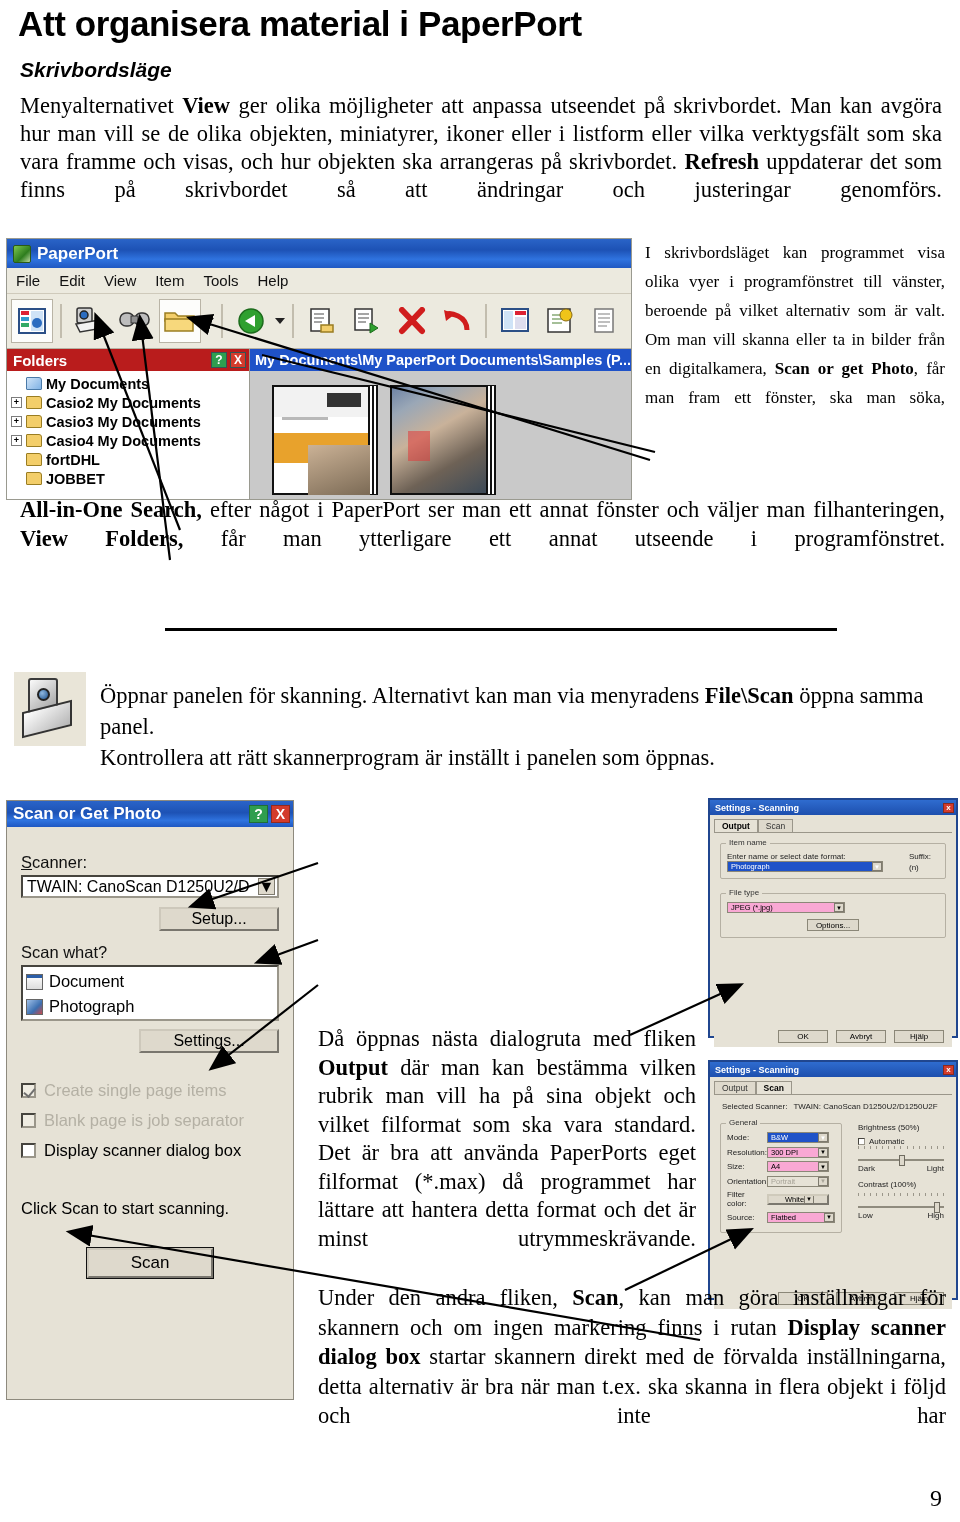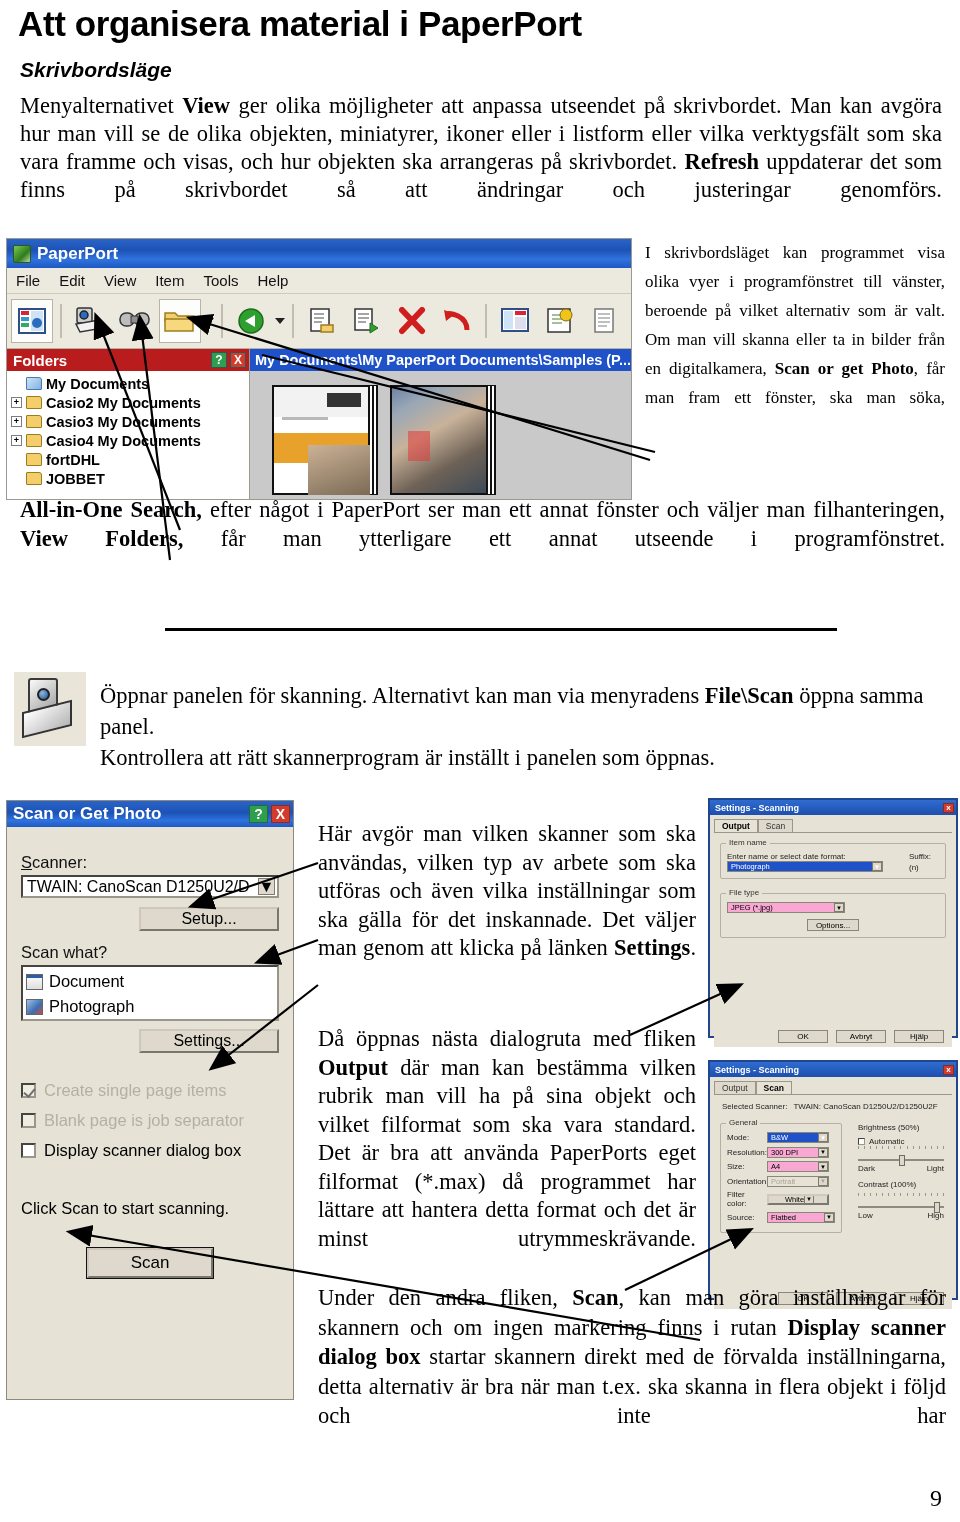--- a/index.html
+++ b/index.html
@@ -393,21 +393,21 @@
         <span class="sgp-b x">X</span>
       </span>
     </div>
     <div class="sgp-in">
       <div class="lbl"><span class="u">S</span><span>canner:</span></div>
       <div class="combo">
         <span>TWAIN: CanoScan D1250U2/D</span>
         <span class="cbtn">▼</span>
       </div>
       <div style="display:flex;justify-content:flex-end;margin-top:9px;">
-        <div class="btn" style="width:140px;">Setup...</div>
+        <div class="btn" style="width:120px;">Setup...</div>
       </div>
       <div class="lbl" style="margin-top:12px;">Scan what?</div>
       <div class="listbox">
         <div class="lirow">
           <span class="li-ico doc"></span>
           <span>Document</span>
         </div>
         <div class="lirow">
           <span class="li-ico photo"></span>
           <span>Photograph</span>
@@ -601,23 +601,20 @@
         </div>
       </div>
       <div class="set-footer">
         <div class="f-btn">OK</div>
         <div class="f-btn">Avbryt</div>
         <div class="f-btn">Hjälp</div>
       </div>
     </div>
   </div>
 
-  <div class="para midcol jfull">
-    <span>Här avgör man vilken skanner som ska användas, vilken typ av arbete som ska utföras och även vilka inställningar som ska gälla för det inskannade. Det väljer man genom att klicka på länken </span><b>Settings</b><span>.</span>
-  </div>
   <div class="para midcol2 jfull">
     <span>Då öppnas nästa dialogruta med fliken </span><b>Output</b><span> där man kan bestämma vilken rubrik man vill ha på sina objekt och vilket filformat som ska vara standard. Det är bra att använda PaperPorts eget filformat (*.max) då programmet har lättare att hantera detta format och det är minst utrymmeskrävande.</span>
   </div>
   <div class="para botpara jfull">
     <span>Under den andra fliken, </span><b>Scan</b><span>, kan man göra inställningar för skannern och om ingen markering finns i rutan </span><b>Display scanner dialog box</b><span> startar skannern direkt med de förvalda inställningarna, detta alternativ är bra när man t.ex. ska skanna in flera objekt i följd och inte har</span>
   </div>
 
   <div class="pagenum">9</div>
 
   <svg class="arrows" viewBox="0 0 960 1522">

